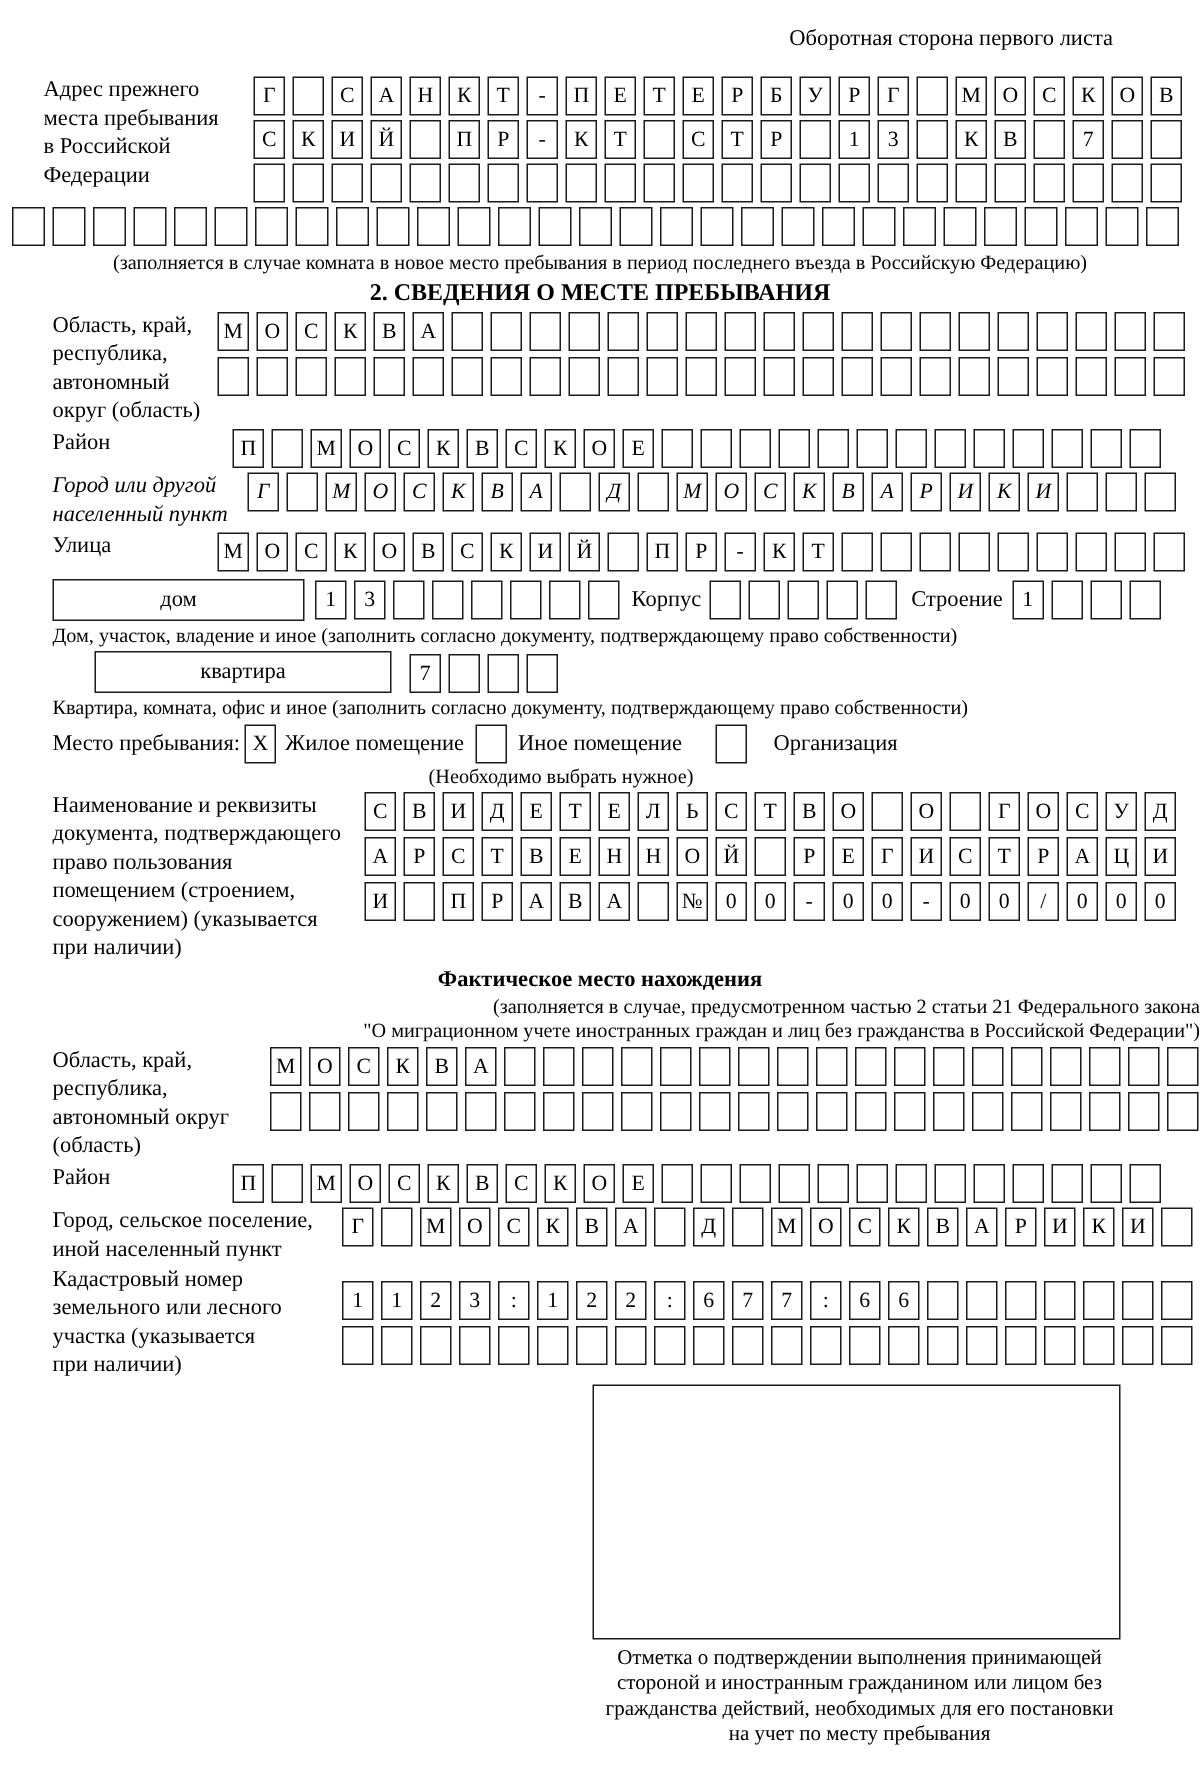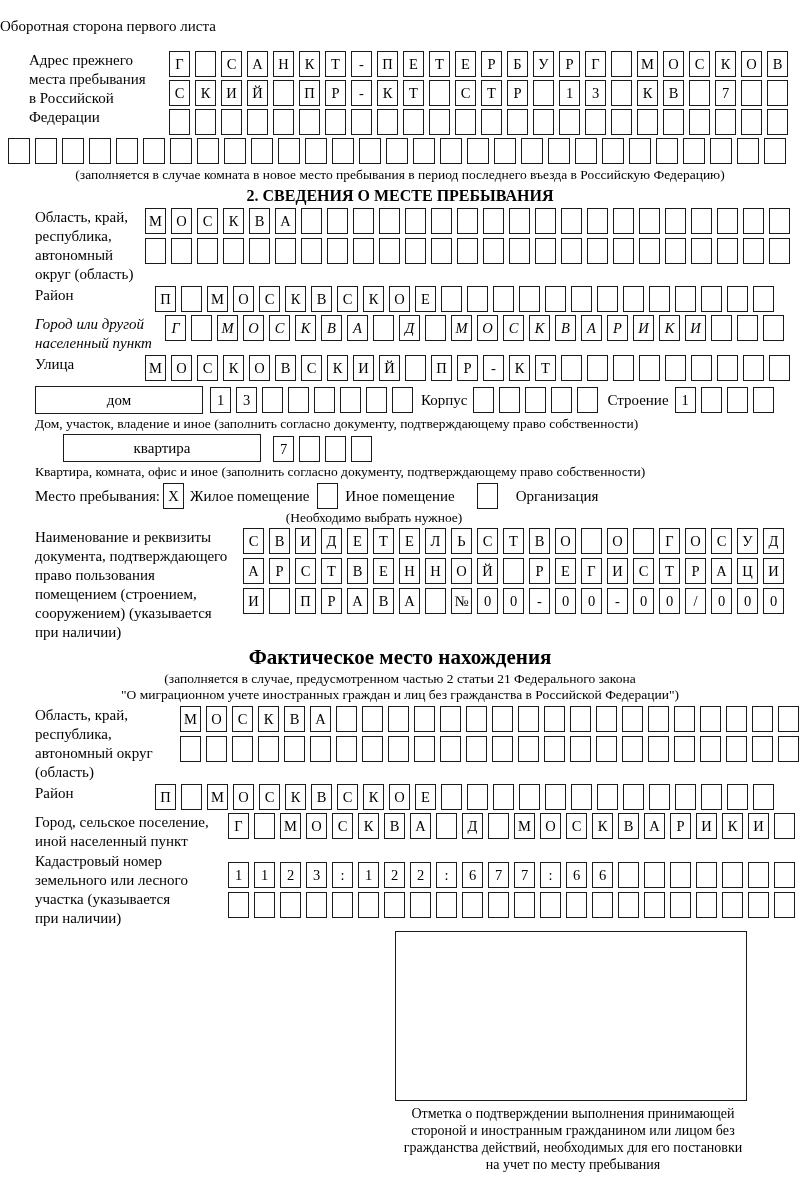--- a/index.html
+++ b/index.html
@@ -1,18 +1,18 @@
 <!DOCTYPE html>
 <html><head>
 <meta charset="utf-8">
 <style>
   * { box-sizing: border-box; margin: 0; padding: 0; }
   html, body { width: 800px; height: 1180px; background: #ffffff; color: #000;
     font-family: "Liberation Serif", "DejaVu Serif", serif; overflow: hidden; }
-  .hdr { padding: 18px 58px 0 0; text-align: left; font-size: 15px; height: 38px; }
+  .hdr { padding: 18px 58px 0 0; text-align: right; font-size: 15px; height: 38px; }
   .fl { display: flex; align-items: flex-start; }
   .lbl { font-size: 15px; line-height: 19px; flex: none; }
   .inl { font-size: 15px; flex: none; }
   .rows { display: flex; flex-direction: column; gap: 3px; flex: none; }
   .cellrow { display: flex; gap: 5px; flex: none; }
   .cell { flex: none; width: 21px; height: 26px; border: 1.6px solid #1b1b1b;
     display: flex; align-items: center; justify-content: center; font-size: 14.5px; background: #fff; }
   .wide .cell { width: 22px; }
   .note { font-size: 13.5px; line-height: 15px; }
   .center { text-align: center; }
@@ -437,22 +437,22 @@
           <span class="cell">0</span>
           <span class="cell">0</span>
           <span class="cell">/</span>
           <span class="cell">0</span>
           <span class="cell">0</span>
           <span class="cell">0</span>
         </div>
     </div>
   </div>
 
-  <div class="title" style="margin-top:3px; font-size:21px;">Фактическое место нахождения</div>
-  <div class="note center" style="margin-top:1px; line-height:16px;">
+  <div class="title" style="margin-top:3px; font-size:15px;">Фактическое место нахождения</div>
+  <div class="note center" style="margin-top:1px; line-height:16px;text-align:right;">
       <div>(заполняется в случае, предусмотренном частью 2 статьи 21 Федерального закона</div>
       <div>"О миграционном учете иностранных граждан и лиц без гражданства в Российской Федерации")</div>
     </div>
 
   <div class="fl" style="margin:3px 0 0 35px;">
     <div class="lbl" style="width:145px;">
         <div>Область, край,</div>
         <div>республика,</div>
         <div>автономный округ</div>
         <div>(область)</div>

